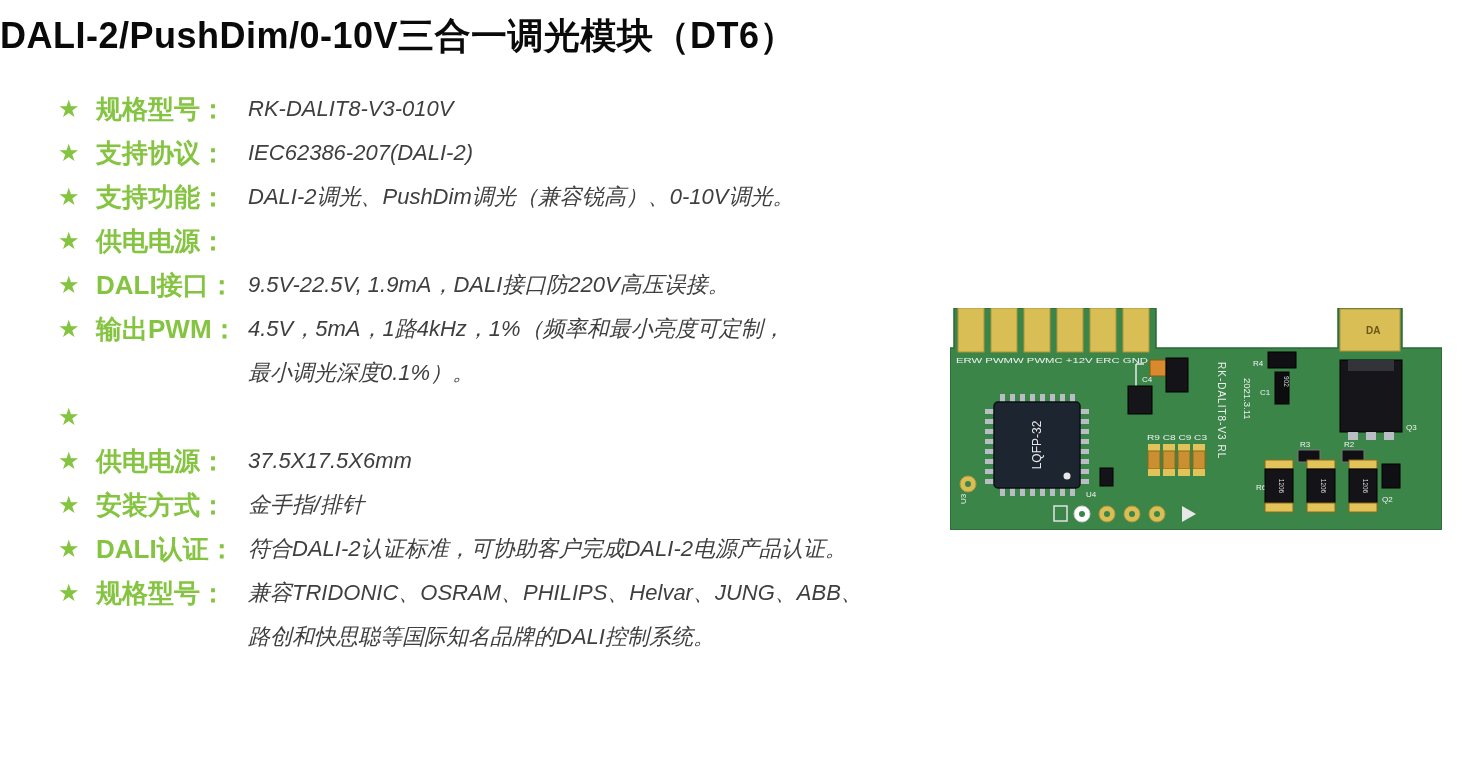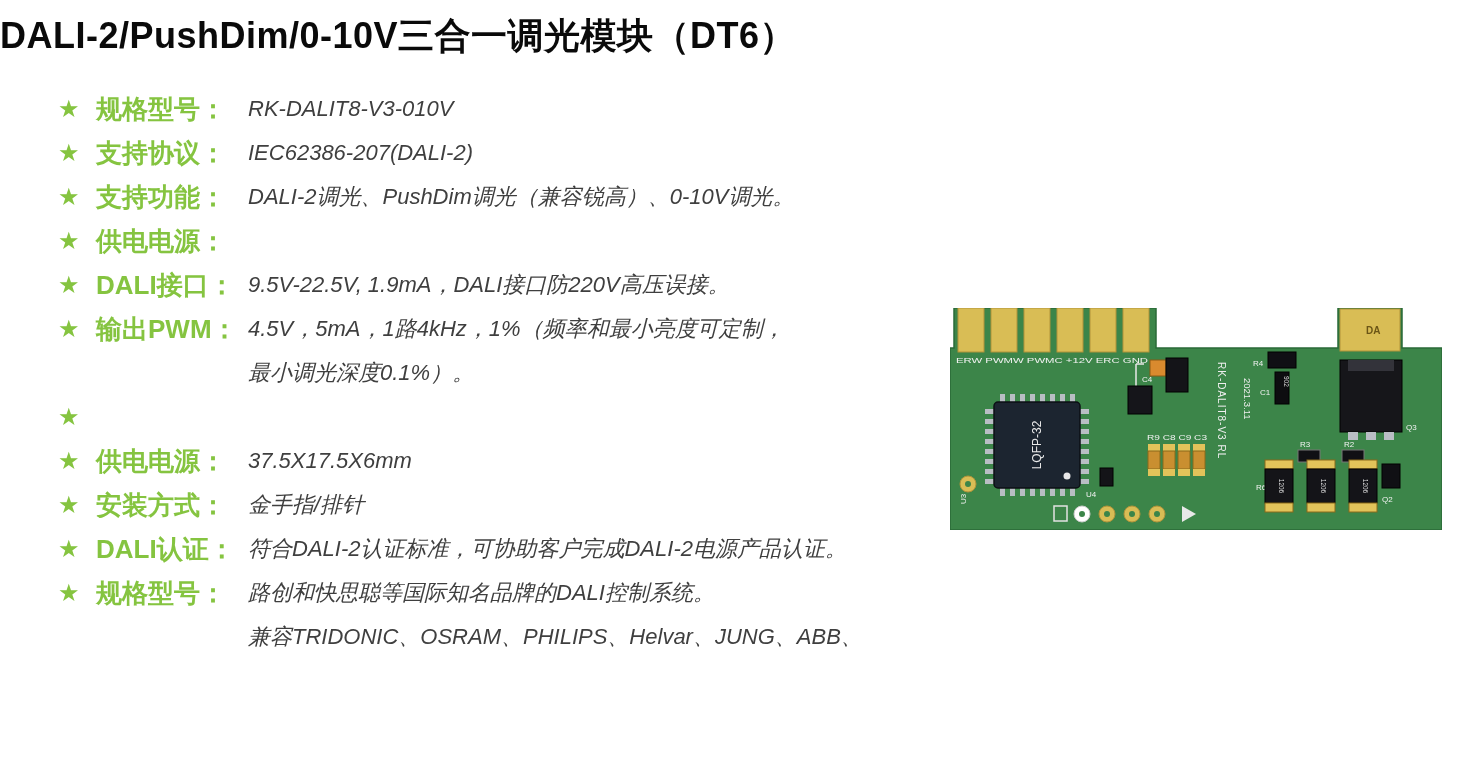--- a/index.html
+++ b/index.html
@@ -124,22 +124,22 @@
     <span class="label">DALI认证：</span>
     <div class="value">
       <div>符合DALI-2认证标准，可协助客户完成DALI-2电源产品认证。</div>
     </div>
   </div>
 
   <div class="row">
     <span class="star">★</span>
     <span class="label">规格型号：</span>
     <div class="value">
+      <div>兼容TRIDONIC、OSRAM、PHILIPS、Helvar、JUNG、ABB、</div>
       <div>路创和快思聪等国际知名品牌的DALI控制系统。</div>
-      <div>兼容TRIDONIC、OSRAM、PHILIPS、Helvar、JUNG、ABB、</div>
     </div>
   </div>
 
 </div>
 
 <div class="pcb-wrap">
 <svg viewBox="0 0 492 222" width="492" height="222">
 
   <path d="M0,40 L4,40 L4,0 L206,0 L206,40 L388,40 L388,0 L452,0 L452,40 L492,40 L492,222 L0,222 Z" fill="#3c8549" stroke="#2a6a37" stroke-width="1.5"></path>
 

